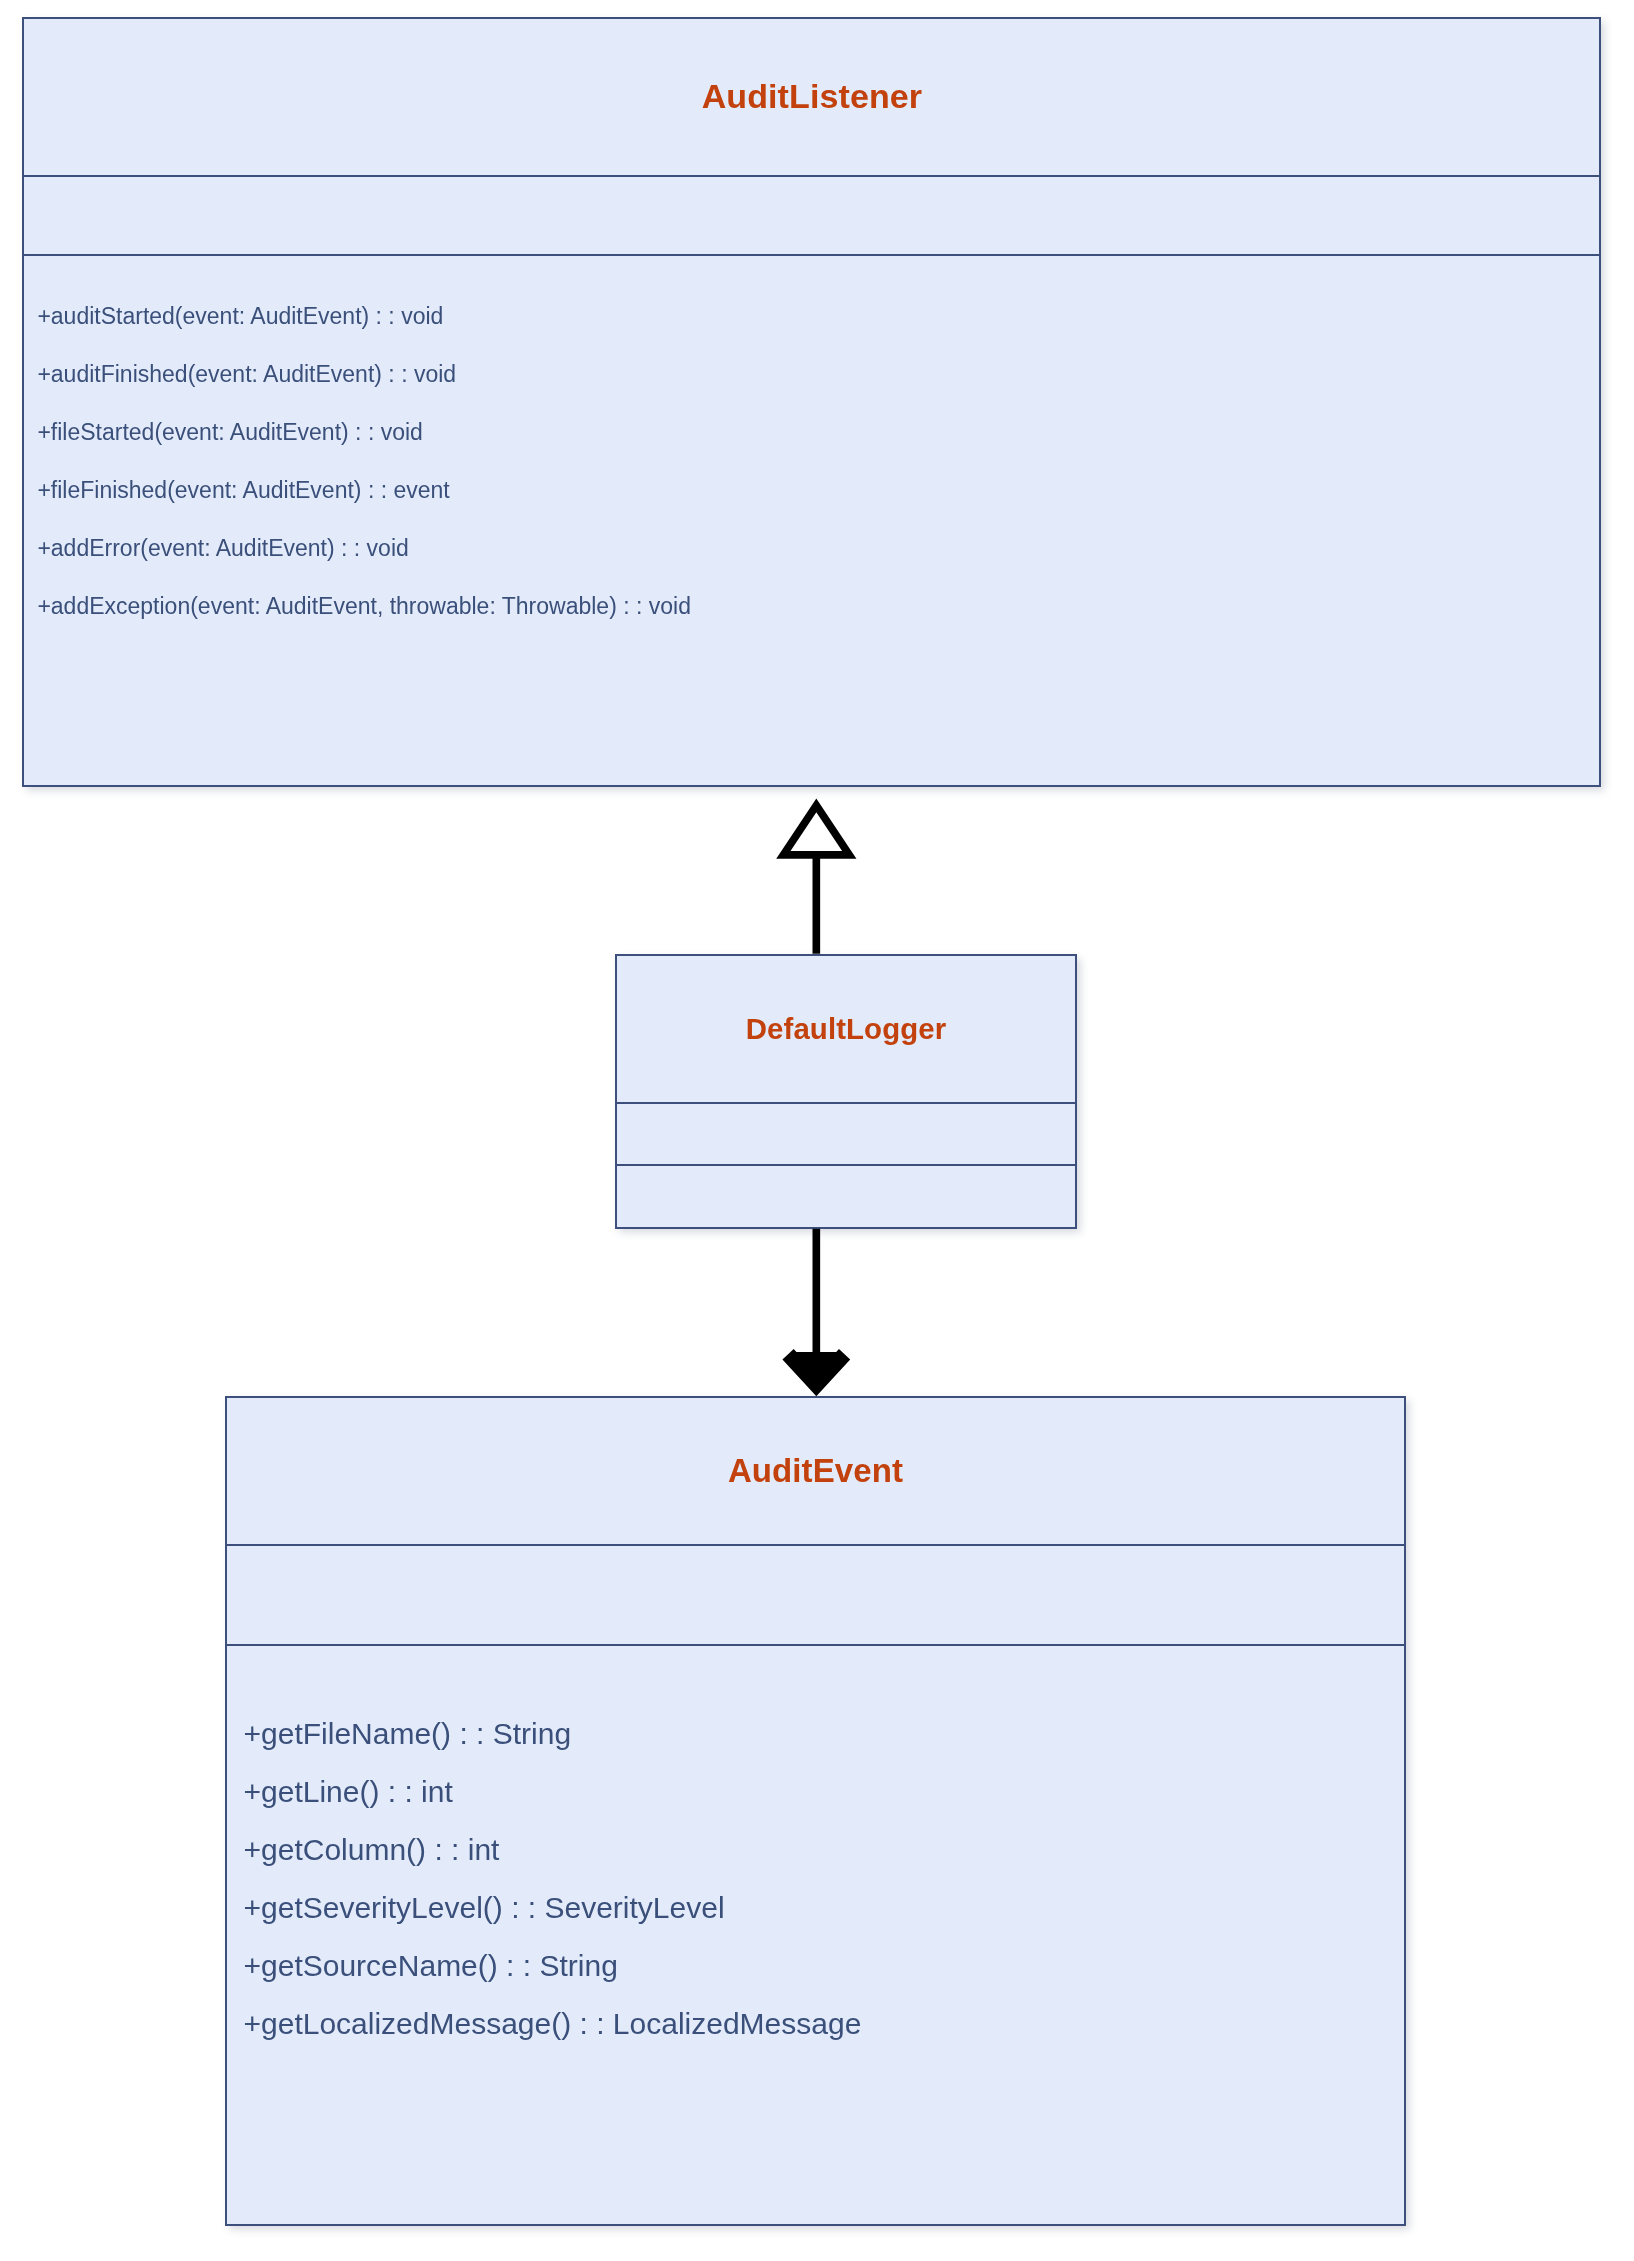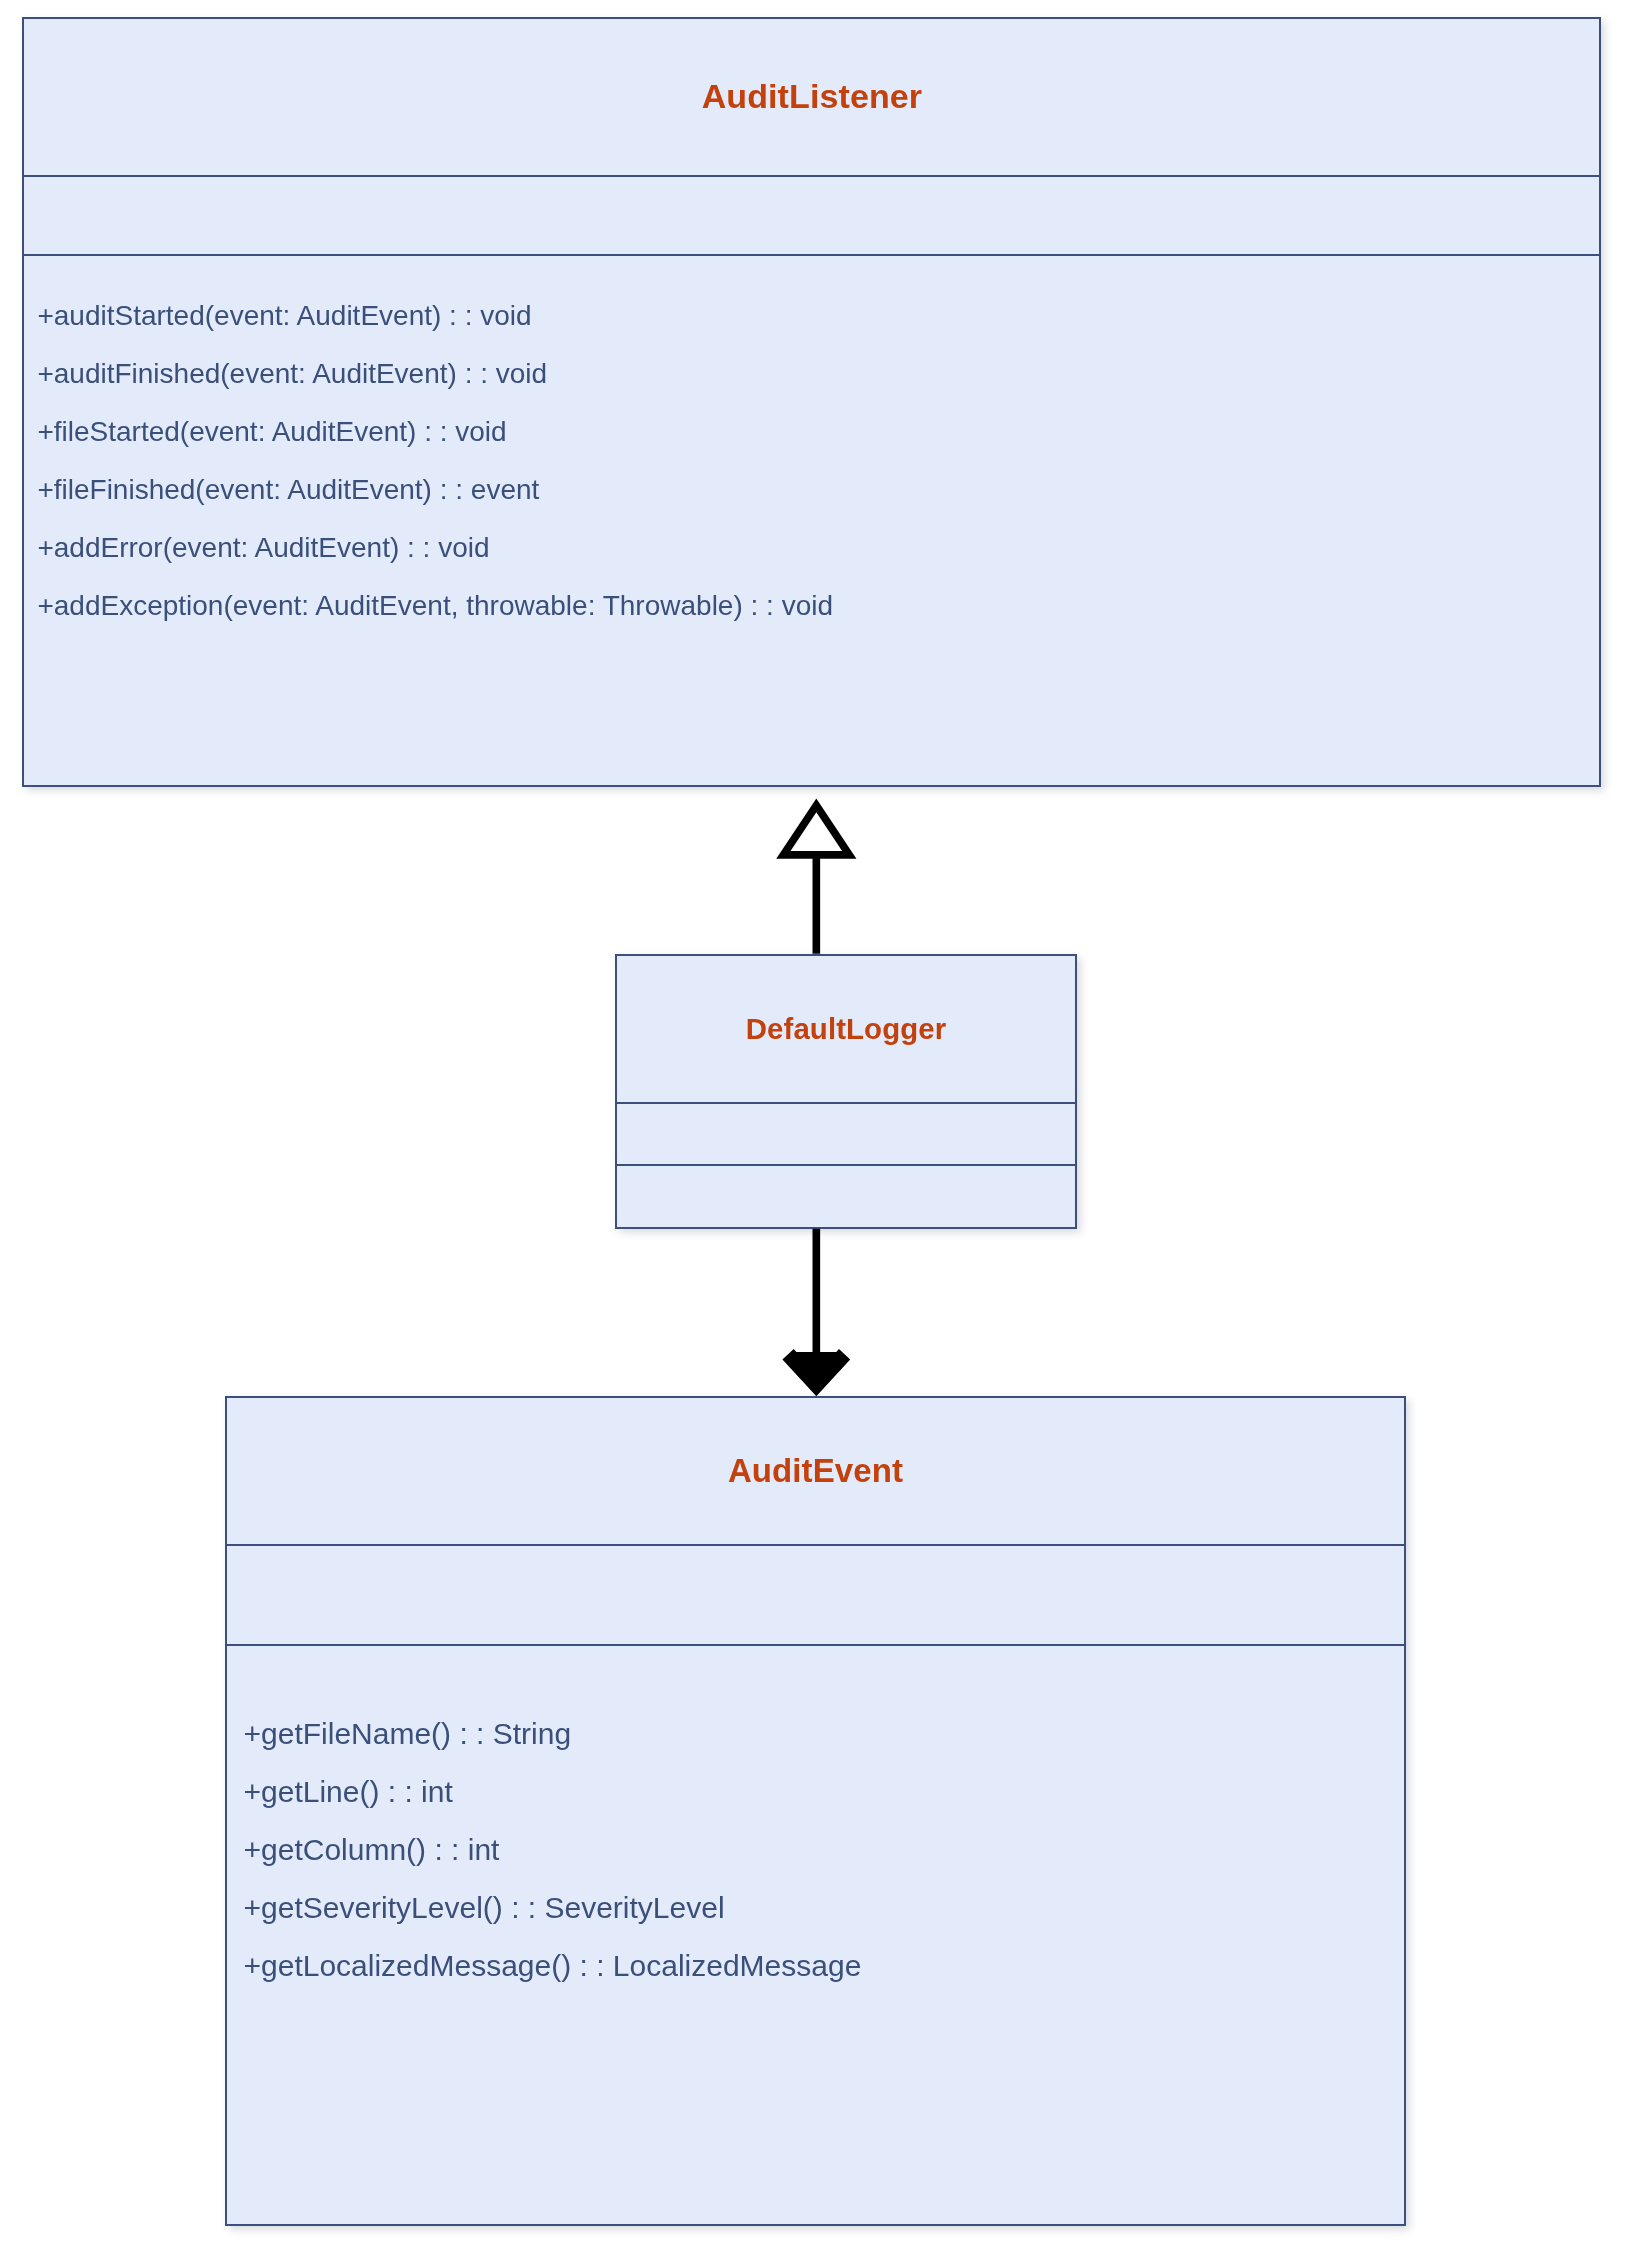--- a/index.html
+++ b/index.html
@@ -74,21 +74,21 @@
     left: 22.4px;
     top: 16.5px;
     width: 1579px;
     height: 770px;
   }
   #audit-listener .uml-title-compartment { height: 158px; }
   #audit-listener .uml-title { font-size: 34px; }
   #audit-listener .uml-attrs-compartment { height: 79px; }
   #audit-listener .uml-methods-compartment { padding: 31px 0 0 13px; }
   #audit-listener .uml-method {
-    font-size: 28px;
+    font-size: 23px;
     line-height: 58px;
     height: 58px;
   }
 
   
   #default-logger {
     left: 615px;
     top: 954px;
     width: 462px;
     height: 275px;
@@ -157,20 +157,21 @@
   <div class="uml-class" id="audit-event">
     <div class="uml-title-compartment">
       <span class="uml-title">AuditEvent</span>
     </div>
     <div class="uml-attrs-compartment"></div>
     <div class="uml-methods-compartment">
       <div class="uml-method">+getFileName() : : String</div>
       <div class="uml-method">+getLine() : : int</div>
       <div class="uml-method">+getColumn() : : int</div>
       <div class="uml-method">+getSeverityLevel() : : SeverityLevel</div>
+      <div class="uml-method">+getSourceName() : : String</div>
       <div class="uml-method">+getLocalizedMessage() : : LocalizedMessage</div>
     </div>
   </div>
 
   <svg class="connectors" viewBox="0 0 2776 3840">
 
     <g>
       <line x1="1386" y1="1620" x2="1386" y2="1412" stroke="#000000" stroke-width="13"></line>
       <polygon points="1386,1368 1442,1452 1330,1452" fill="#ffffff" stroke="#000000" stroke-width="13" stroke-linejoin="miter"></polygon>
     </g>

